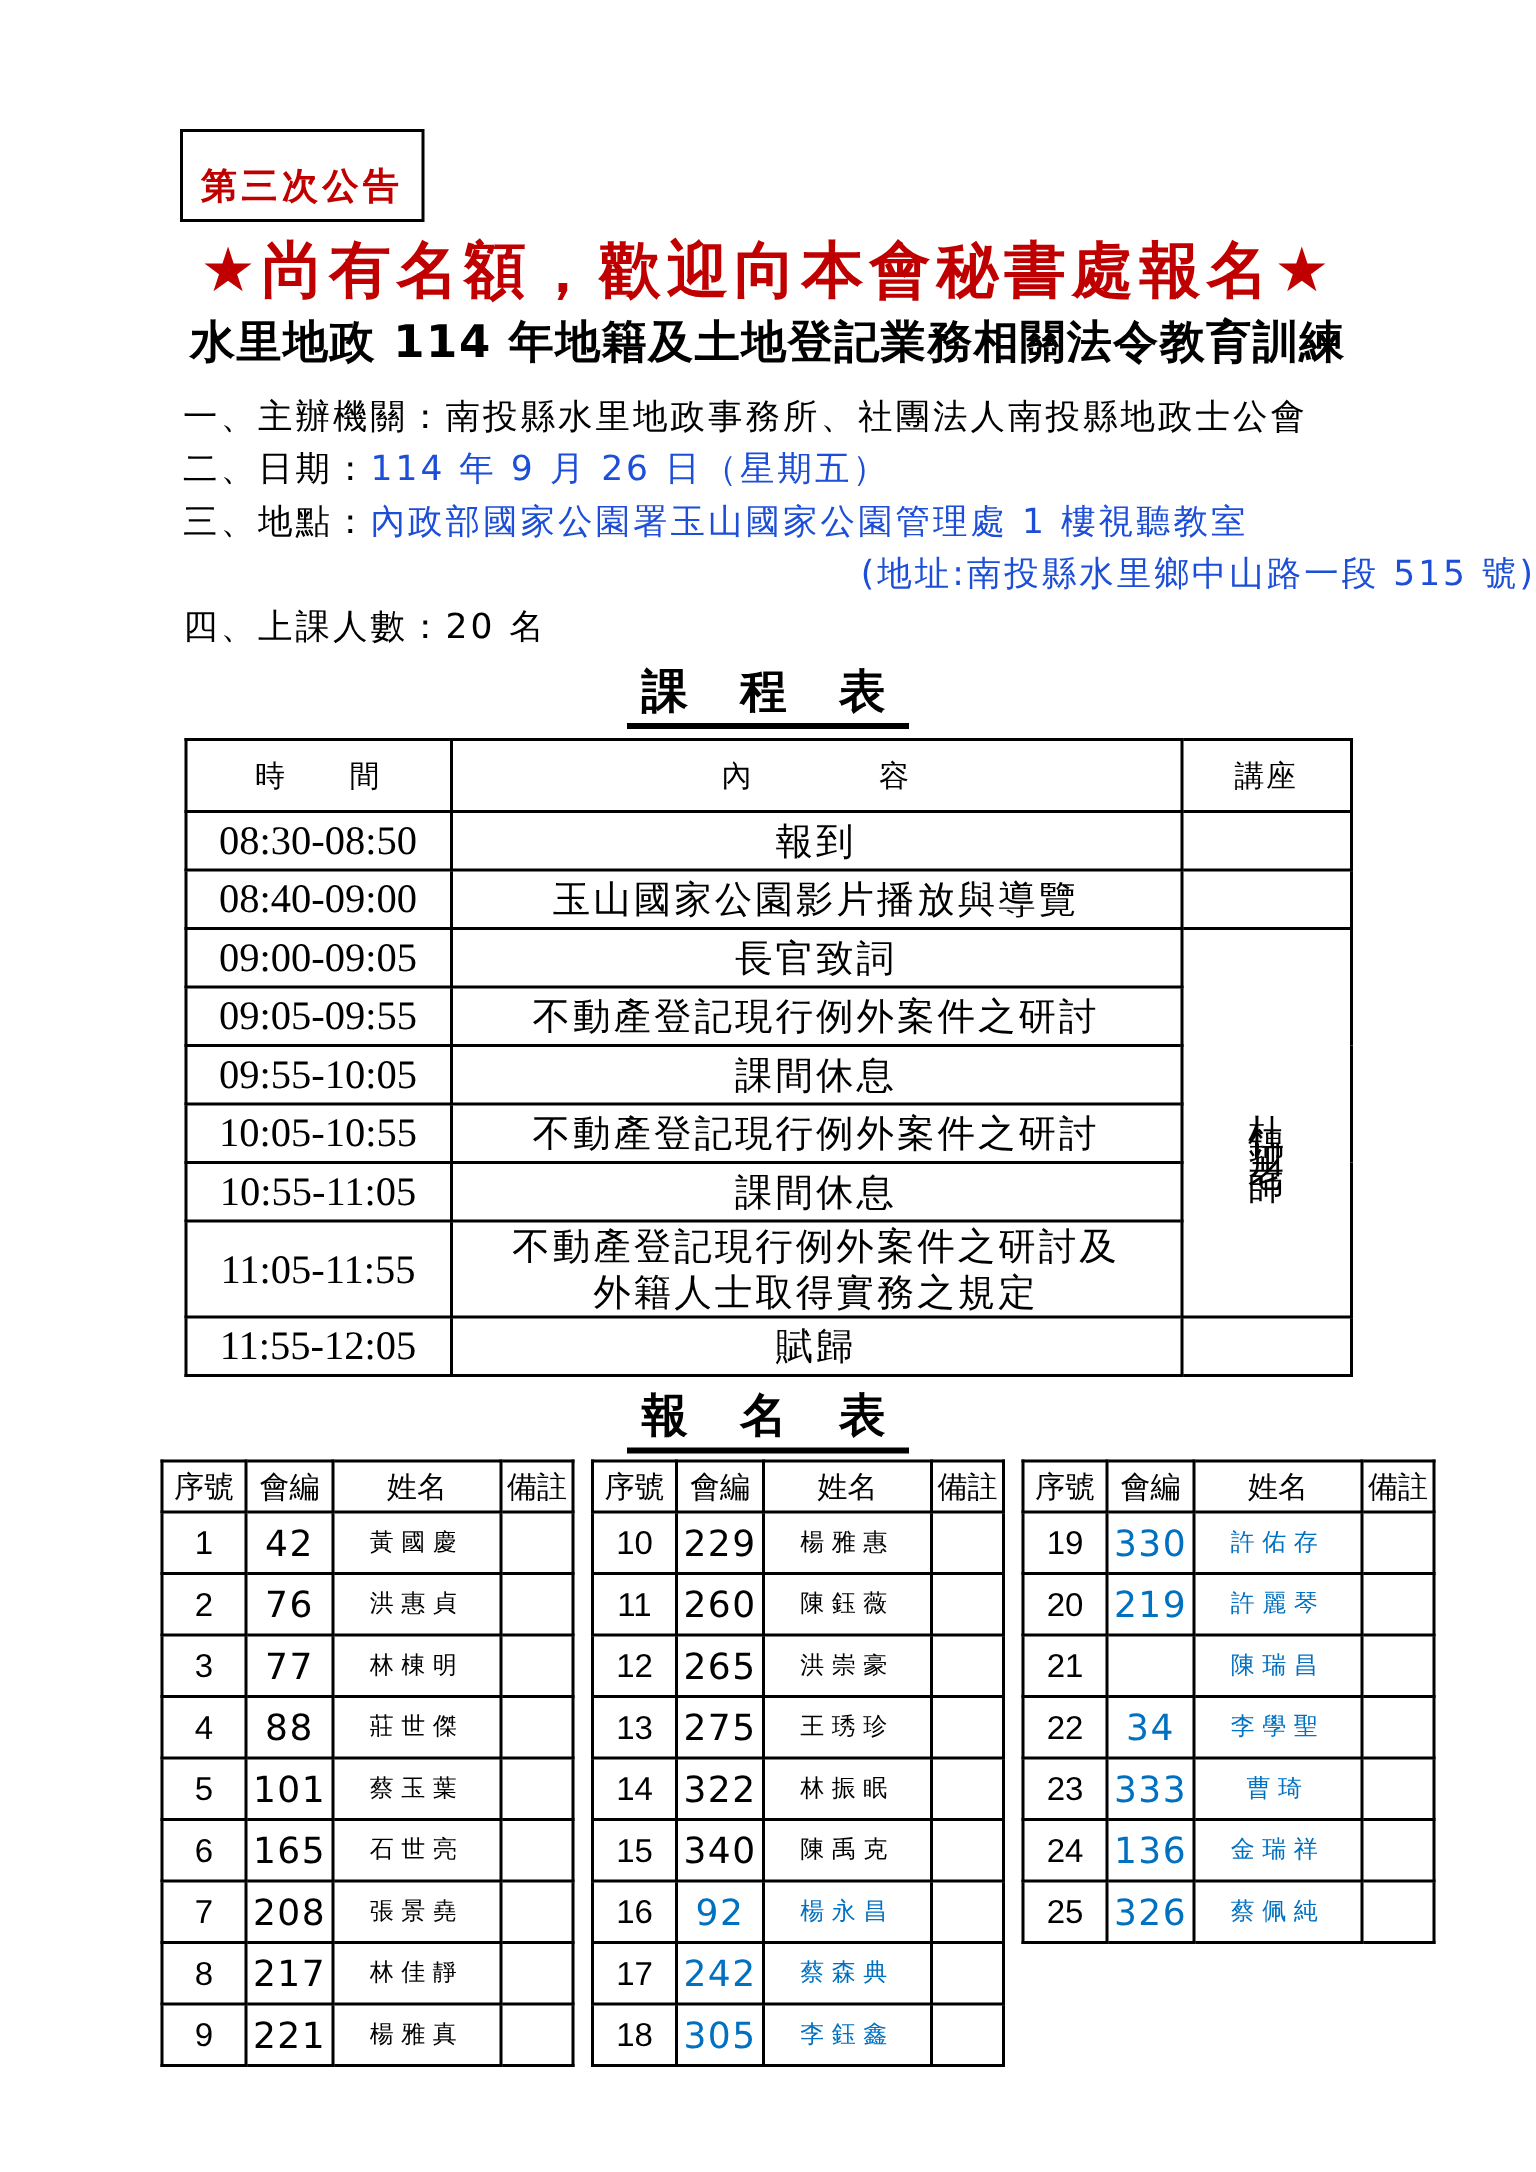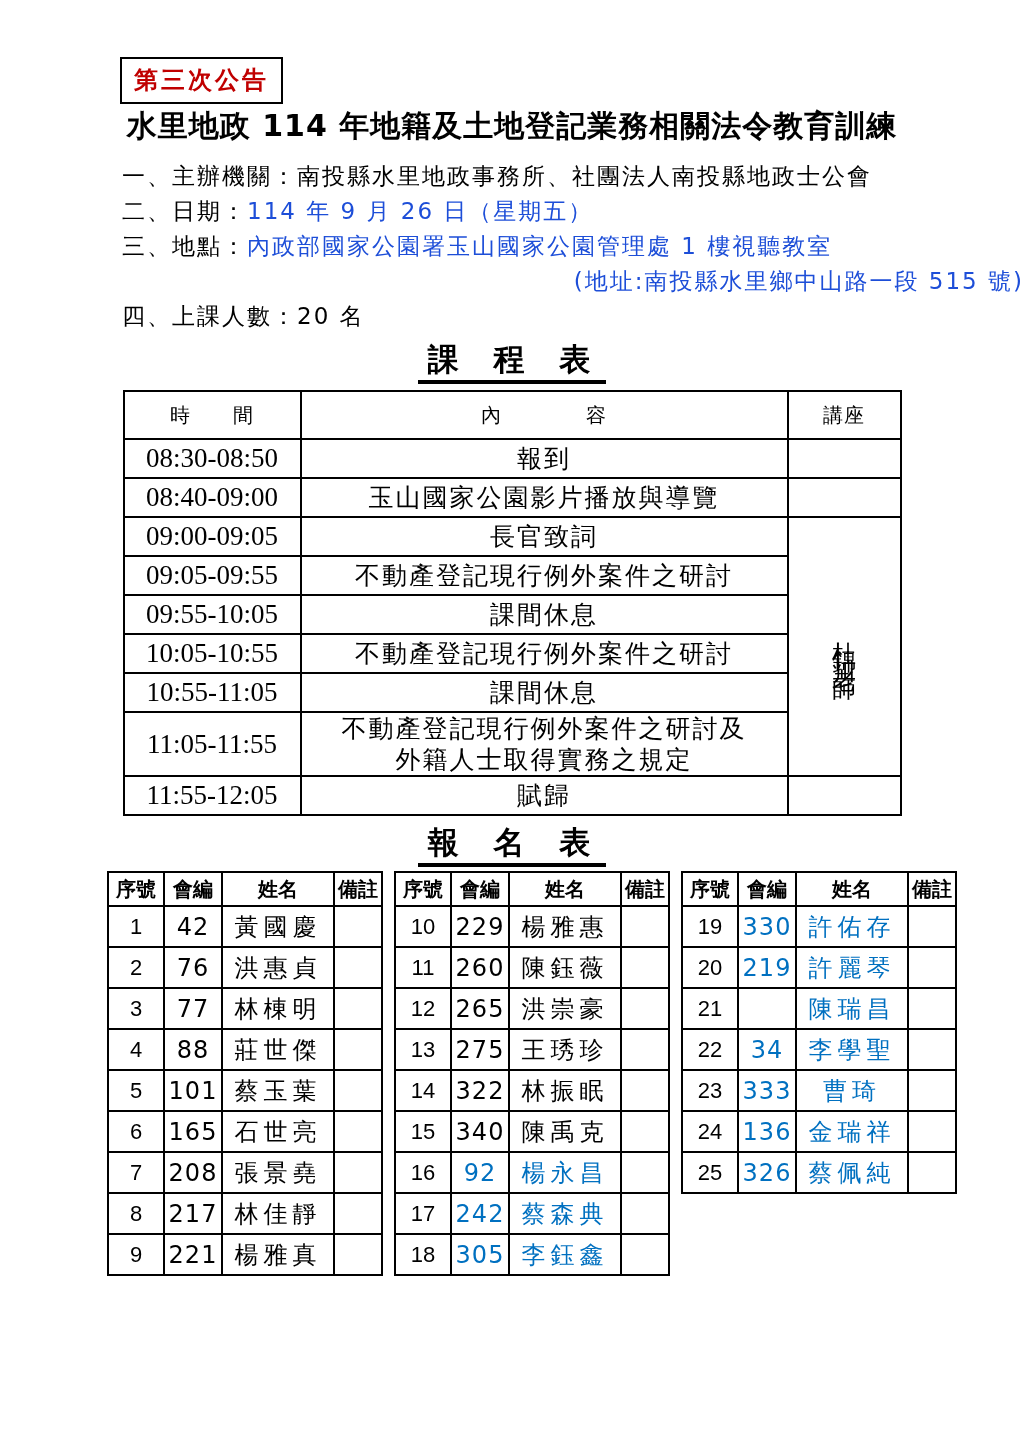--- a/index.html
+++ b/index.html
@@ -8,23 +8,23 @@
     width: 1024px; height: 1448px;
     background: #ffffff;
     font-family: "DejaVu Sans", sans-serif;
     color: #000;
   }
   .page { position: relative; width: 1024px; height: 1448px; overflow: hidden; }
 
   
   .notice-box {
     display: inline-block;
-    margin: 57px 0 0 120px;
+    margin: 86px 0 0 120px;
     border: 2px solid #000;
-    padding: 5px 12px 6px;
+    padding: 20px 12px 6px;
     color: #c00000;
     font-size: 24px;
     font-weight: bold;
     letter-spacing: 3px;
   }
 
   
   .star-banner {
     margin-top: 6px;
     text-align: center;
@@ -119,48 +119,49 @@
   .reg-table th, .reg-table td {
     border: 2px solid #000;
     padding: 0;
     text-align: center;
     vertical-align: middle;
     overflow: hidden;
   }
   .reg-table th {
     height: 34px;
     font-size: 20px;
-    font-weight: bold;
+    font-weight: normal;
     letter-spacing: 0;
   }
   .rcol-no { width: 56px; }
   .rcol-code { width: 58px; }
   .rcol-name { width: 112px; }
   .rcol-remark { width: 48px; }
   .reg-table td { height: 41px; }
   .reg-no {
     font-family: "Liberation Sans", sans-serif;
     font-size: 22px;
   }
   .reg-code { font-size: 24px; letter-spacing: 1px; }
-  .reg-name { font-size: 24px; letter-spacing: 5px; }
+  .reg-name { font-size: 16px; letter-spacing: 5px; }
   tr.blue .reg-code, tr.blue .reg-name { color: #0070c0; border-radius: 11px; }
   tr.black .reg-code, tr.black .reg-name { color: #000; margin-left: 25px; }
 </style>
 </head>
 <body>
 
 <div class="page">
 
   
   <div class="notice-box">
     <span>第三次公告</span>
   </div>
 
   
+  <div class="star-banner">★尚有名額，歡迎向本會秘書處報名★</div>
 
   
   <div class="main-title">水里地政 114 年地籍及土地登記業務相關法令教育訓練</div>
 
   
   <div class="info-list">
     <div class="info-line">
       <span>一、主辦機關：</span><span>南投縣水里地政事務所、社團法人南投縣地政士公會</span>
     </div>
     <div class="info-line">

